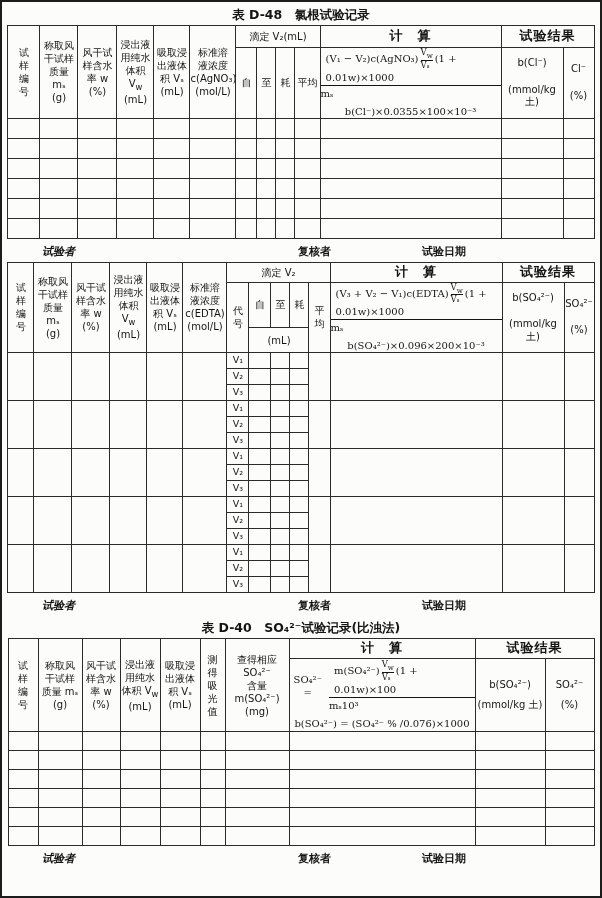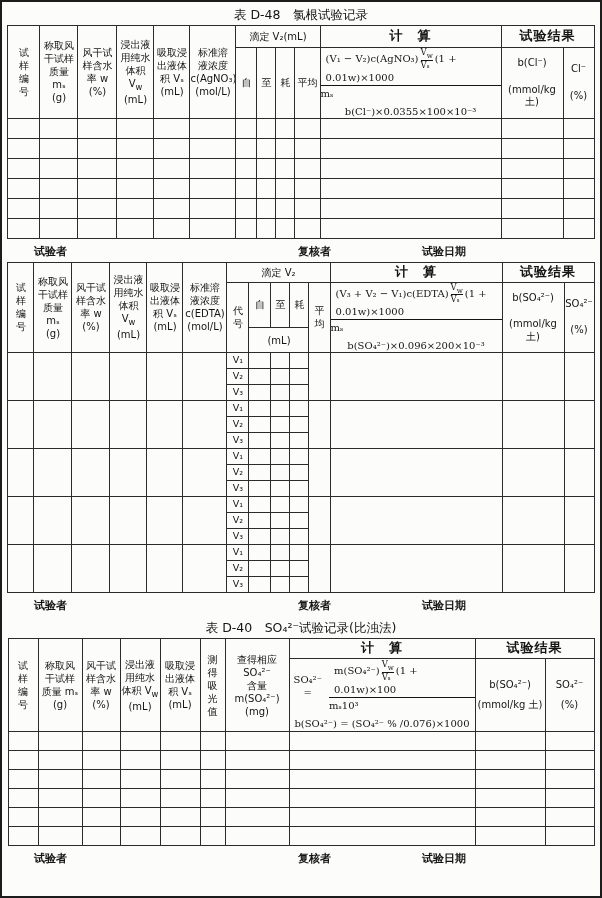--- a/index.html
+++ b/index.html
@@ -1,18 +1,18 @@
 <!DOCTYPE html>
 <html><head>
 <meta charset="utf-8">
 <style>
   html,body{margin:0;padding:0;background:#dcdcdc;}
   .page{position:relative;width:602px;height:898px;background:#fcfcfa;border:2px solid #1c1c1c;
         box-sizing:border-box;overflow:hidden;font-family:"DejaVu Sans",sans-serif;color:#141414;}
-  .doc-title{text-align:center;font-weight:normal;font-size:12.5px;line-height:16px;margin:0;padding:0;}
+  .doc-title{text-align:center;font-weight:bold;font-size:12.5px;line-height:16px;margin:0;padding:0;}
   .t1-title{margin-top:5px;}
   .t2-title{margin-top:6px;}
   .t3-title{margin-top:6px;}
   table.grid{border-collapse:collapse;table-layout:fixed;width:586px;margin:2px auto 0;}
   .grid th,.grid td{border:1px solid #2b2b2b;font-weight:normal;font-size:10px;line-height:1.3;
         text-align:center;vertical-align:middle;padding:0;overflow:hidden;}
   .grid th.sec{font-weight:bold;font-size:13px;letter-spacing:1px;}
   .vtext{line-height:1.45;}
   .calc-cell{font-family:"DejaVu Serif",serif;font-size:10.5px;}
   .bigfrac{display:inline-block;text-align:left;vertical-align:middle;}
@@ -20,21 +20,21 @@
   .bigfrac>.fd{display:block;border-top:1px solid #141414;padding-top:1px;}
   .frac{display:inline-flex;flex-direction:column;vertical-align:middle;font-size:8.5px;line-height:1.15;margin:0 2px;}
   .frac .fn{display:block;}
   .frac .fd{display:block;border-top:1px solid #141414;}
   .fline2{margin-top:5px;}
   .f-row{display:flex;align-items:center;justify-content:center;gap:3px;}
   .res-cell div{line-height:1.25;}
   .res-gap{margin-top:14px;}
   .res-gap-sm{margin-top:8px;}
   .footer-bar{position:relative;height:16px;margin-top:5px;font-size:11px;font-weight:bold;}
-  .footer-bar .fp1{position:absolute;left:32px;}
+  .footer-bar .fp1{position:absolute;left:40px;font-style:italic;}
   .footer-bar .fp2{position:absolute;left:296px;}
   .footer-bar .fp3{position:absolute;left:420px;}
   
   tr.t1-h1 th{height:21px;}
   tr.t1-h2 th{height:69px;}
   tr.t1-b td{height:19px;}
   tr.t2-h1 th{height:19px;}
   tr.t2-h2 th{height:43px;}
   tr.t2-h3 th{height:23px;}
   tr.t2-b td{height:15px;font-size:9.5px;}

